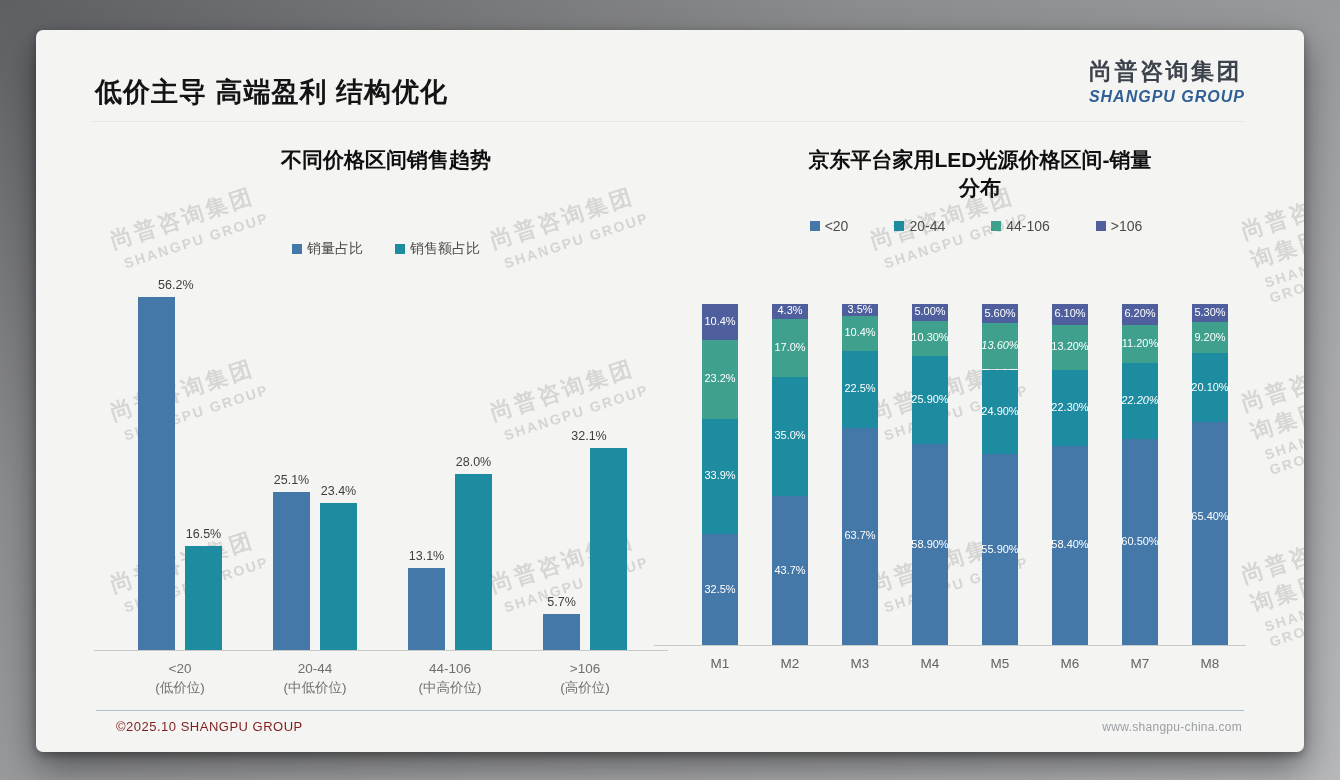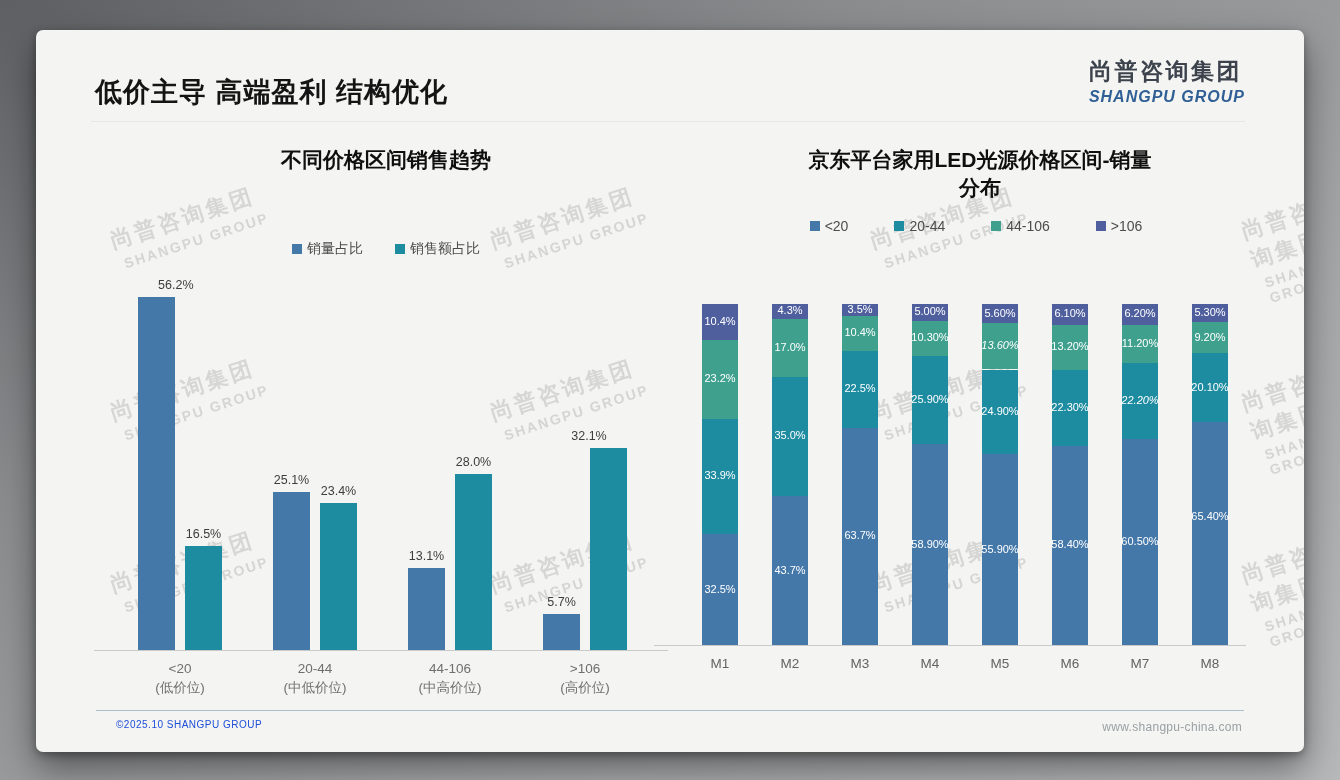--- a/index.html
+++ b/index.html
@@ -39,21 +39,21 @@
   .bar-val { position:absolute; width:74px; text-align:center; font-size:12.5px; color:#3d3d3d; z-index:3; }
   .seg-label { position:absolute; width:66px; text-align:center; font-size:11px; color:#ffffff; z-index:3; }
   .cat-label { position:absolute; width:140px; text-align:center; font-size:13.5px; color:#6f6f6f; line-height:19px; z-index:2; }
   .month-label { position:absolute; width:60px; text-align:center; font-size:13.5px; color:#636363; z-index:2; }
 
   .watermark { position:absolute; transform:rotate(-18deg); z-index:1; pointer-events:none; }
   .wm-cn { font-size:22px; font-weight:bold; letter-spacing:3px; color:rgba(170,170,170,.40); }
   .wm-en { font-size:14px; font-weight:bold; letter-spacing:2px; color:rgba(170,170,170,.42); margin-top:2px; margin-left:6px; }
 
   .footer-line { position:absolute; left:60px; top:680px; width:1148px; height:1px; background:#aebecb; z-index:2; }
-  .footer-left { position:absolute; left:80px; top:689px; font-size:10px; color:#1d4ed8; letter-spacing:.5px; z-index:2; }
+  .footer-left { position:absolute; left:80px; top:689px; font-size:13px; color:#7f1d1d; letter-spacing:.5px; z-index:2; }
   .footer-right { position:absolute; right:62px; top:690px; font-size:12px; color:#9aa0a4; letter-spacing:.3px; z-index:2; }
 </style>
 </head>
 <body>
 
 <div class="card">
 
   <div class="watermark-layer" id="watermark-layer">
       <div class="watermark" style="left: 74px; top: 172px;">
         <div class="wm-cn">尚普咨询集团</div>

